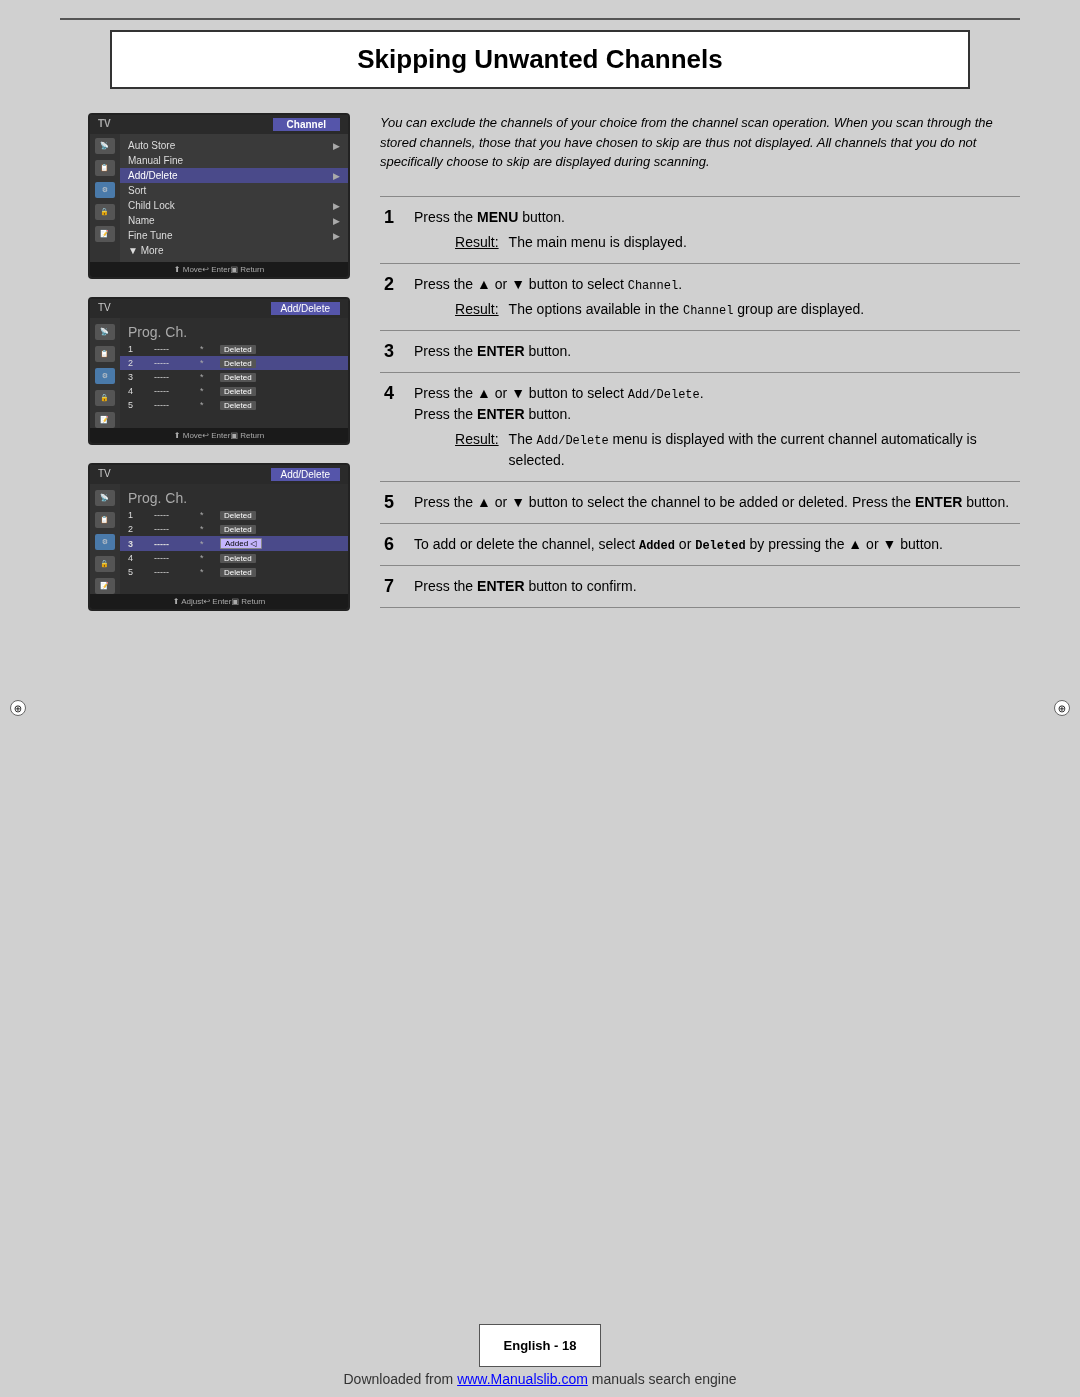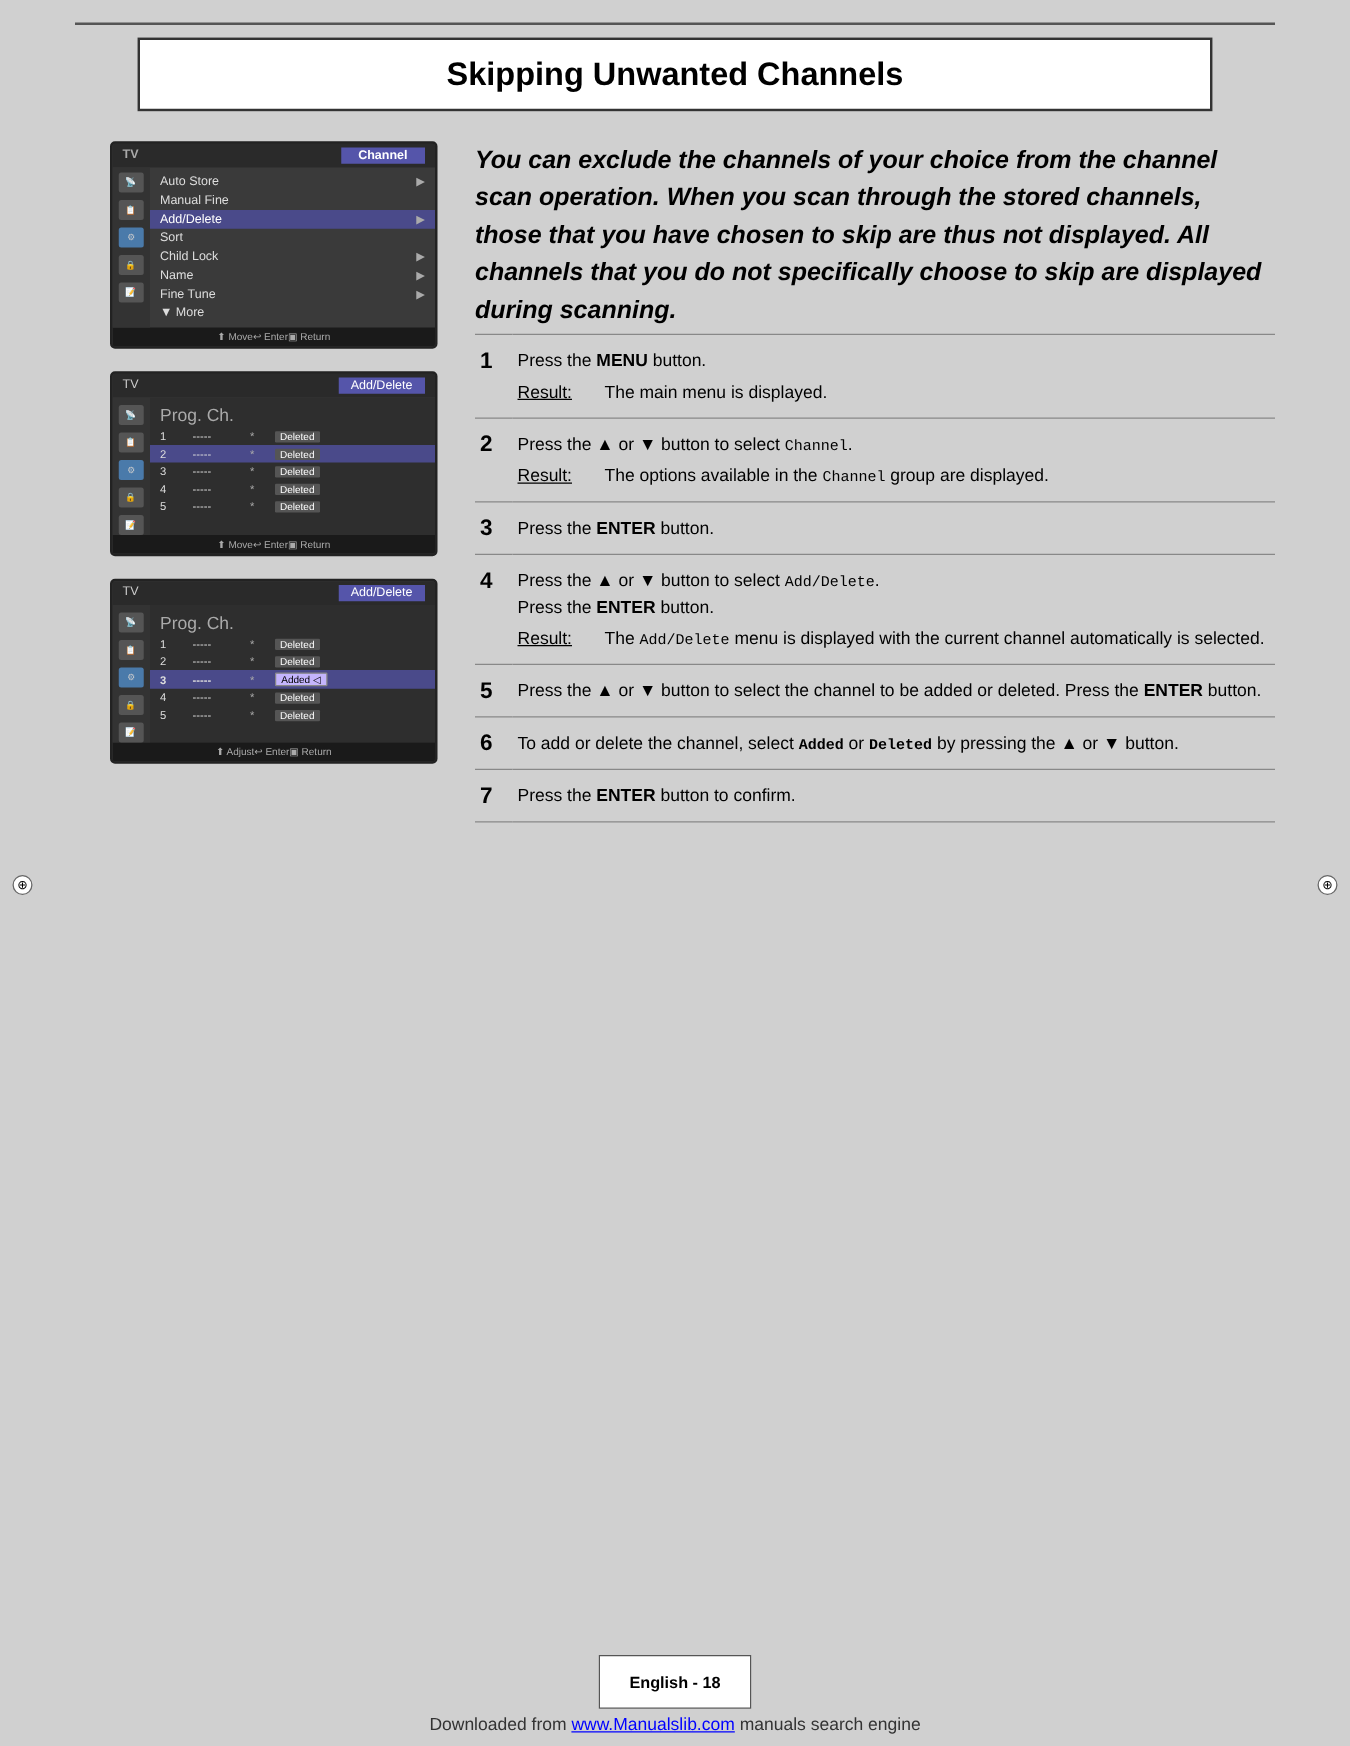--- a/index.html
+++ b/index.html
@@ -115,21 +115,21 @@
     .icon-item.active {
       background: #4a7aaa;
     }
     .menu-items-col {
       flex: 1;
       padding: 4px 0;
     }
     .menu-row {
       display: flex;
       justify-content: space-between;
-      align-items: flex-start;
+      align-items: flex-end;
       padding: 2px 8px;
       color: #ddd;
       font-size: 10px;
     }
     .menu-row.selected {
       background: #4a4a8a;
       color: #fff;
     }
     .menu-row .arrow {
       color: #aaa;
@@ -207,25 +207,25 @@
       background: #c4b5fd; 
       color: #000;
       border: 1px solid #888;
     }
 
     
     .right-col {
       flex: 1;
     }
     .intro-text {
-      font-size: 20px;
+      font-size: 13px;
       font-style: italic;
-      font-weight: bold;
+      font-weight: normal;
       line-height: 1.5;
-      margin-bottom: 4px;
+      margin-bottom: 24px;
     }
 
     .steps-table {
       width: 100%;
       border-collapse: collapse;
     }
     .steps-table tr {
       border-top: 1px solid #888;
     }
     .steps-table tr:last-child {
@@ -238,22 +238,23 @@
       padding: 10px 16px 10px 4px;
       width: 30px;
     }
     .step-content {
       padding: 10px 4px;
       line-height: 1.5;
       vertical-align: top;
     }
     .step-content .result-row {
       display: flex;
-      gap: 26px;
+      gap: 10px;
       margin-top: 4px;
+      margin-left: 41px;
     }
     .result-label {
       text-decoration: underline;
       font-style: normal;
       white-space: nowrap;
     }
     .result-text {
       line-height: 1.5;
     }
     code, .monospace {

